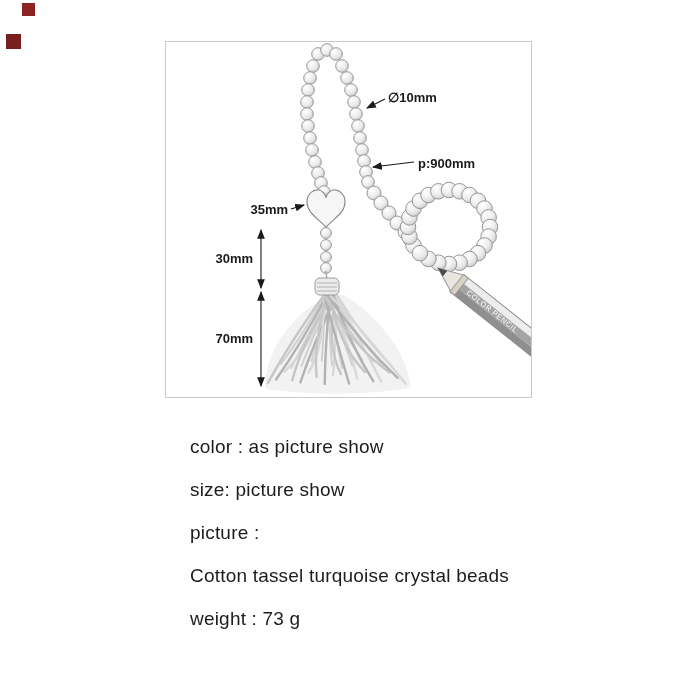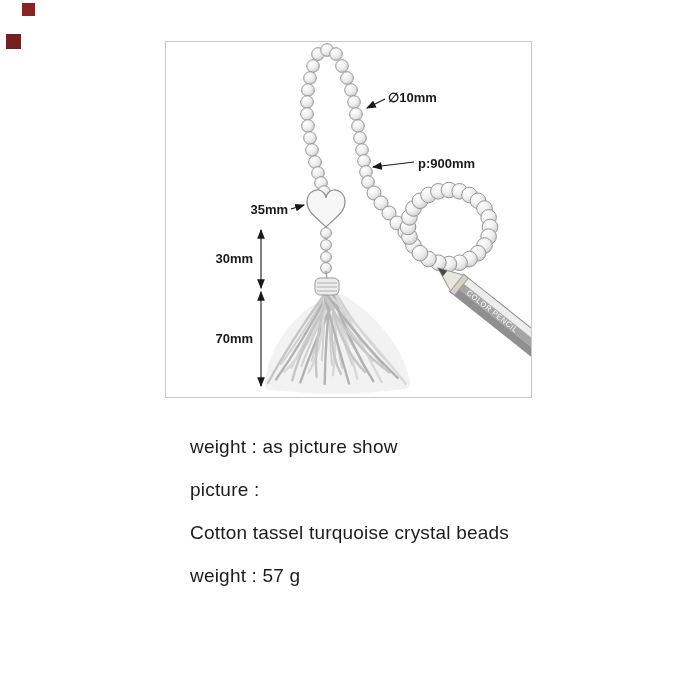--- a/index.html
+++ b/index.html
@@ -171,19 +171,20 @@
         <line class="ann-line" x1="95" y1="188" x2="95" y2="246" marker-start="url(#arrS)" marker-end="url(#arrE)"></line>
         <text x="87" y="221" text-anchor="end">30mm</text>
 
         <line class="ann-line" x1="95" y1="250" x2="95" y2="344" marker-start="url(#arrS)" marker-end="url(#arrE)"></line>
         <text x="87" y="301" text-anchor="end">70mm</text>
       </g>
     </svg>
   </div>
 
   <div class="details">
-    <p>weight : as picture show</p>
+    <p>color : as picture show</p>
+    <p>size: picture show</p>
     <p>picture :</p>
     <p>Cotton tassel turquoise crystal beads</p>
-    <p>weight : 57 g</p>
+    <p>weight : 73 g</p>
   </div>
 
 </div>
 
 </body></html>

